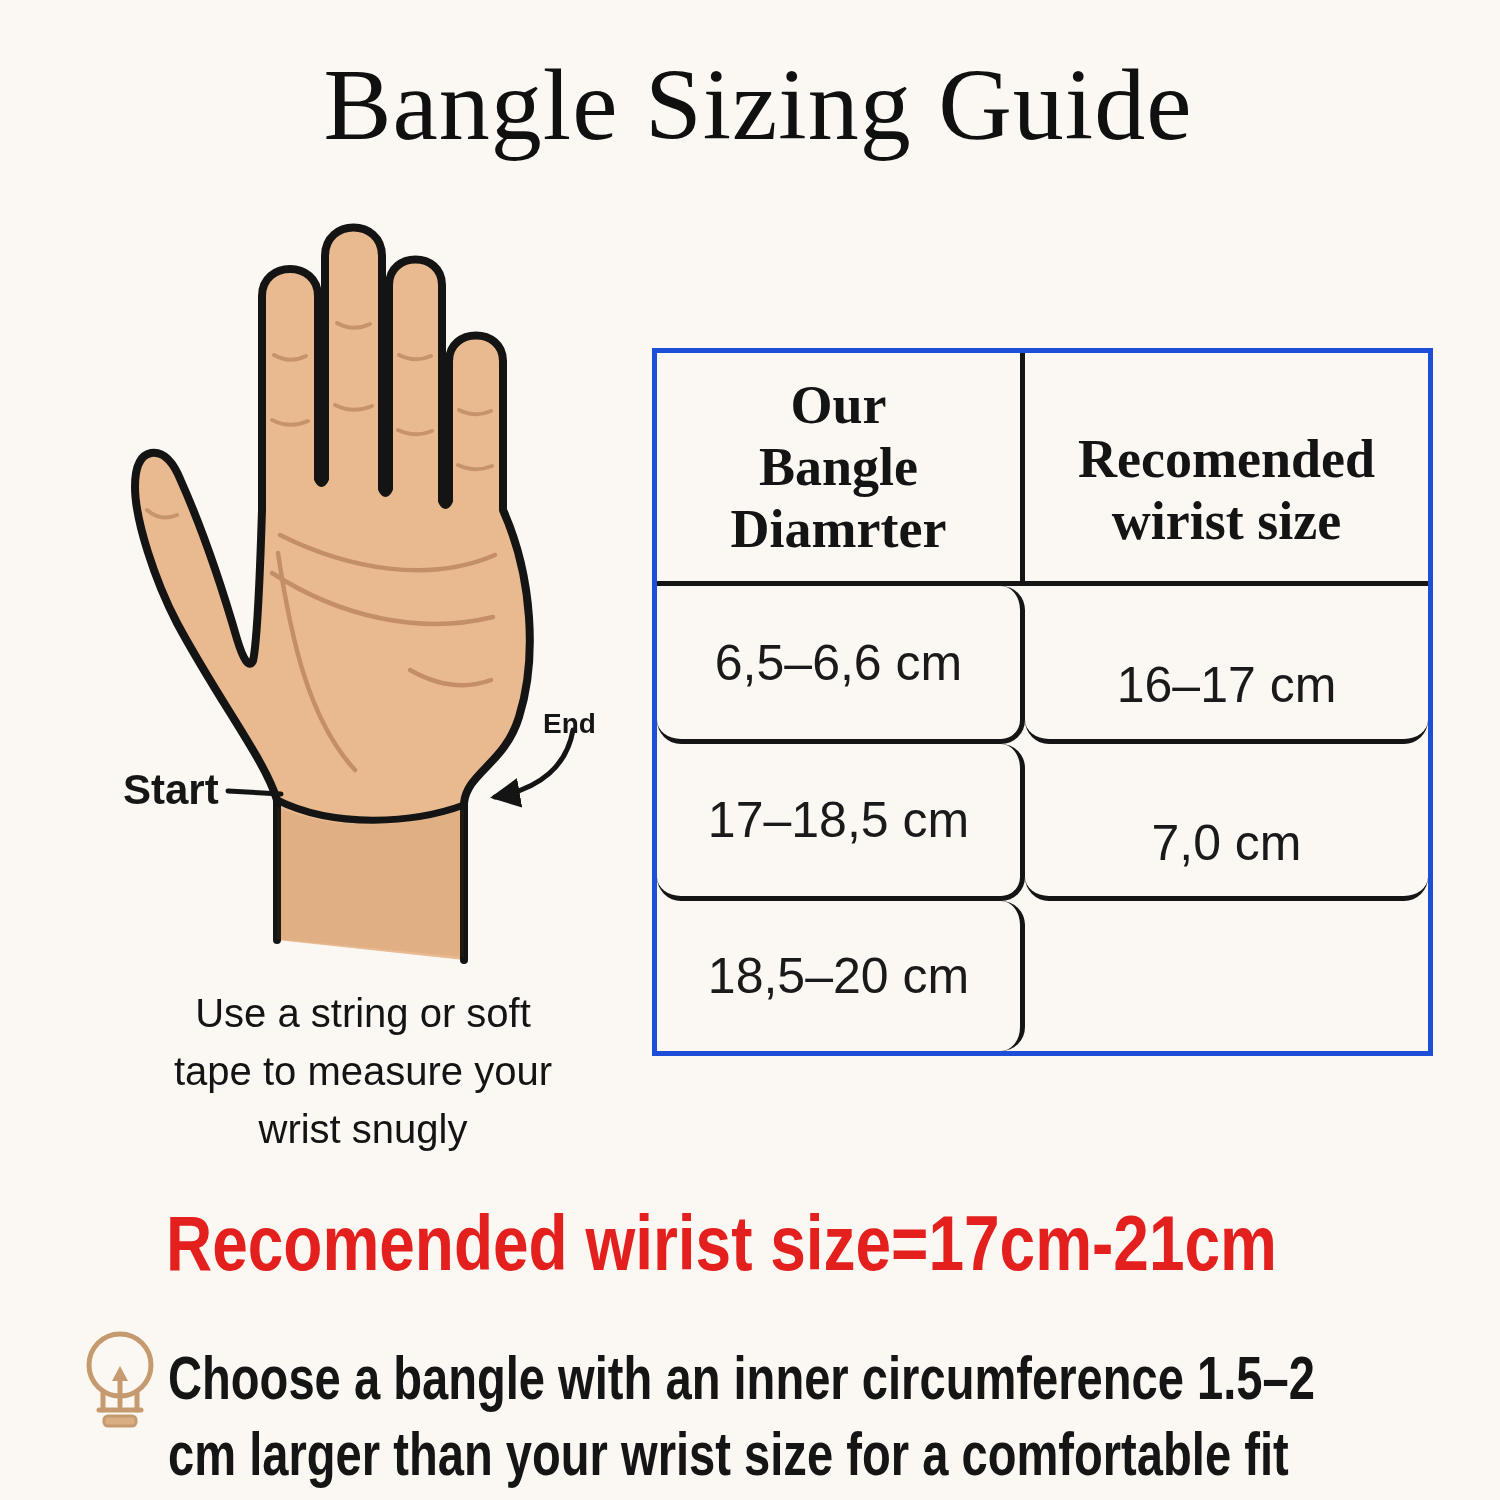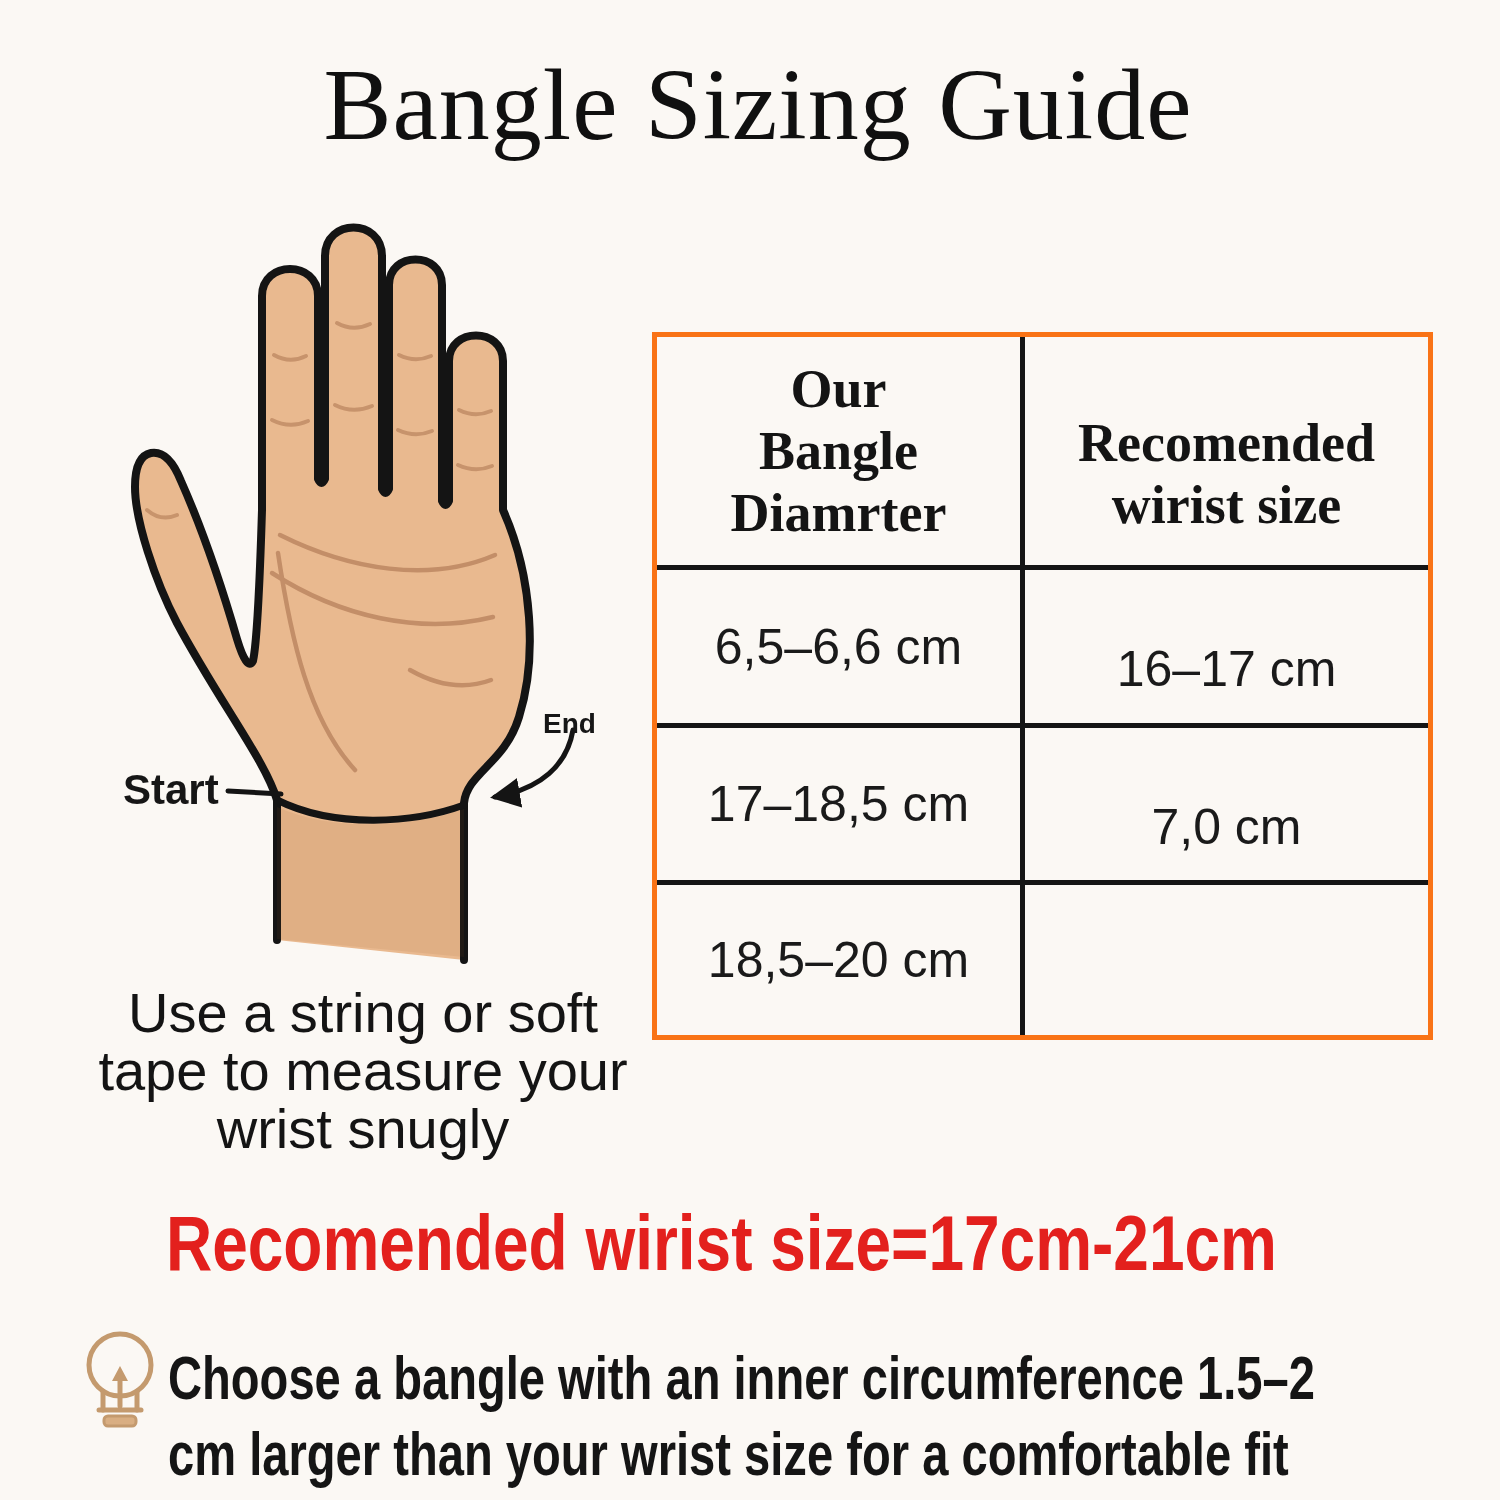--- a/index.html
+++ b/index.html
@@ -17,42 +17,42 @@
     font-size:102px;font-weight:500;letter-spacing:1px;color:#101010;
     white-space:nowrap;
   }
   
   .hand-svg{left:95px;top:215px;width:570px;height:760px;}
   .start-label{left:123px;top:766px;font-size:42px;font-weight:600;color:#161616;}
   .end-label{left:543px;top:708px;font-size:28px;font-weight:600;color:#161616;}
   
   .measure-caption{
     left:77px;top:984px;width:572px;text-align:center;
-    font-size:56px;line-height:58px;font-weight:500;color:#141414;
+    font-size:40px;line-height:58px;font-weight:500;color:#141414;
   }
   .measure-caption span{display:block;}
   
   .size-table{
-    left:652px;top:332px;width:781px;height:708px;box-sizing:border-box;
-    border:5px solid #f97316;background:#fbf8f4;
+    left:652px;top:348px;width:781px;height:708px;box-sizing:border-box;
+    border:5px solid #1d4ed8;background:#fbf8f4;
     display:grid;grid-template-columns:368px 1fr;grid-template-rows:233px 158px 157px 1fr;
   }
   .size-table .cell{
     border-right:5px solid #151515;border-bottom:5px solid #151515;
     display:flex;flex-direction:column;align-items:center;justify-content:center;
     text-align:center;
   }
   .size-table .cell:nth-child(2n){border-right:none;margin-top:45px;}
   .size-table .cell:nth-child(7),.size-table .cell:nth-child(8){border-bottom:none;}
   .header-cell{
     font-family:"Liberation Serif", serif;font-weight:700;
     font-size:54px;line-height:62px;color:#141414;
   }
   .header-cell span{display:block;}
-  .value-cell{font-size:50px;color:#1a1a1a;}
+  .value-cell{font-size:50px;color:#1a1a1a;border-radius:24px;}
   
   .highlight-note{
     left:166px;top:1198px;font-size:78px;font-weight:700;color:#e3201d;
     white-space:nowrap;transform:scaleX(0.82);transform-origin:left top;
   }
   
   .tip-icon{left:80px;top:1328px;width:80px;height:102px;}
   .tip-text{left:168px;top:1340px;font-size:62px;line-height:76px;font-weight:700;color:#151515;}
   .tip-text span{display:block;white-space:nowrap;transform:scaleX(0.76);transform-origin:left top;}
 </style>

